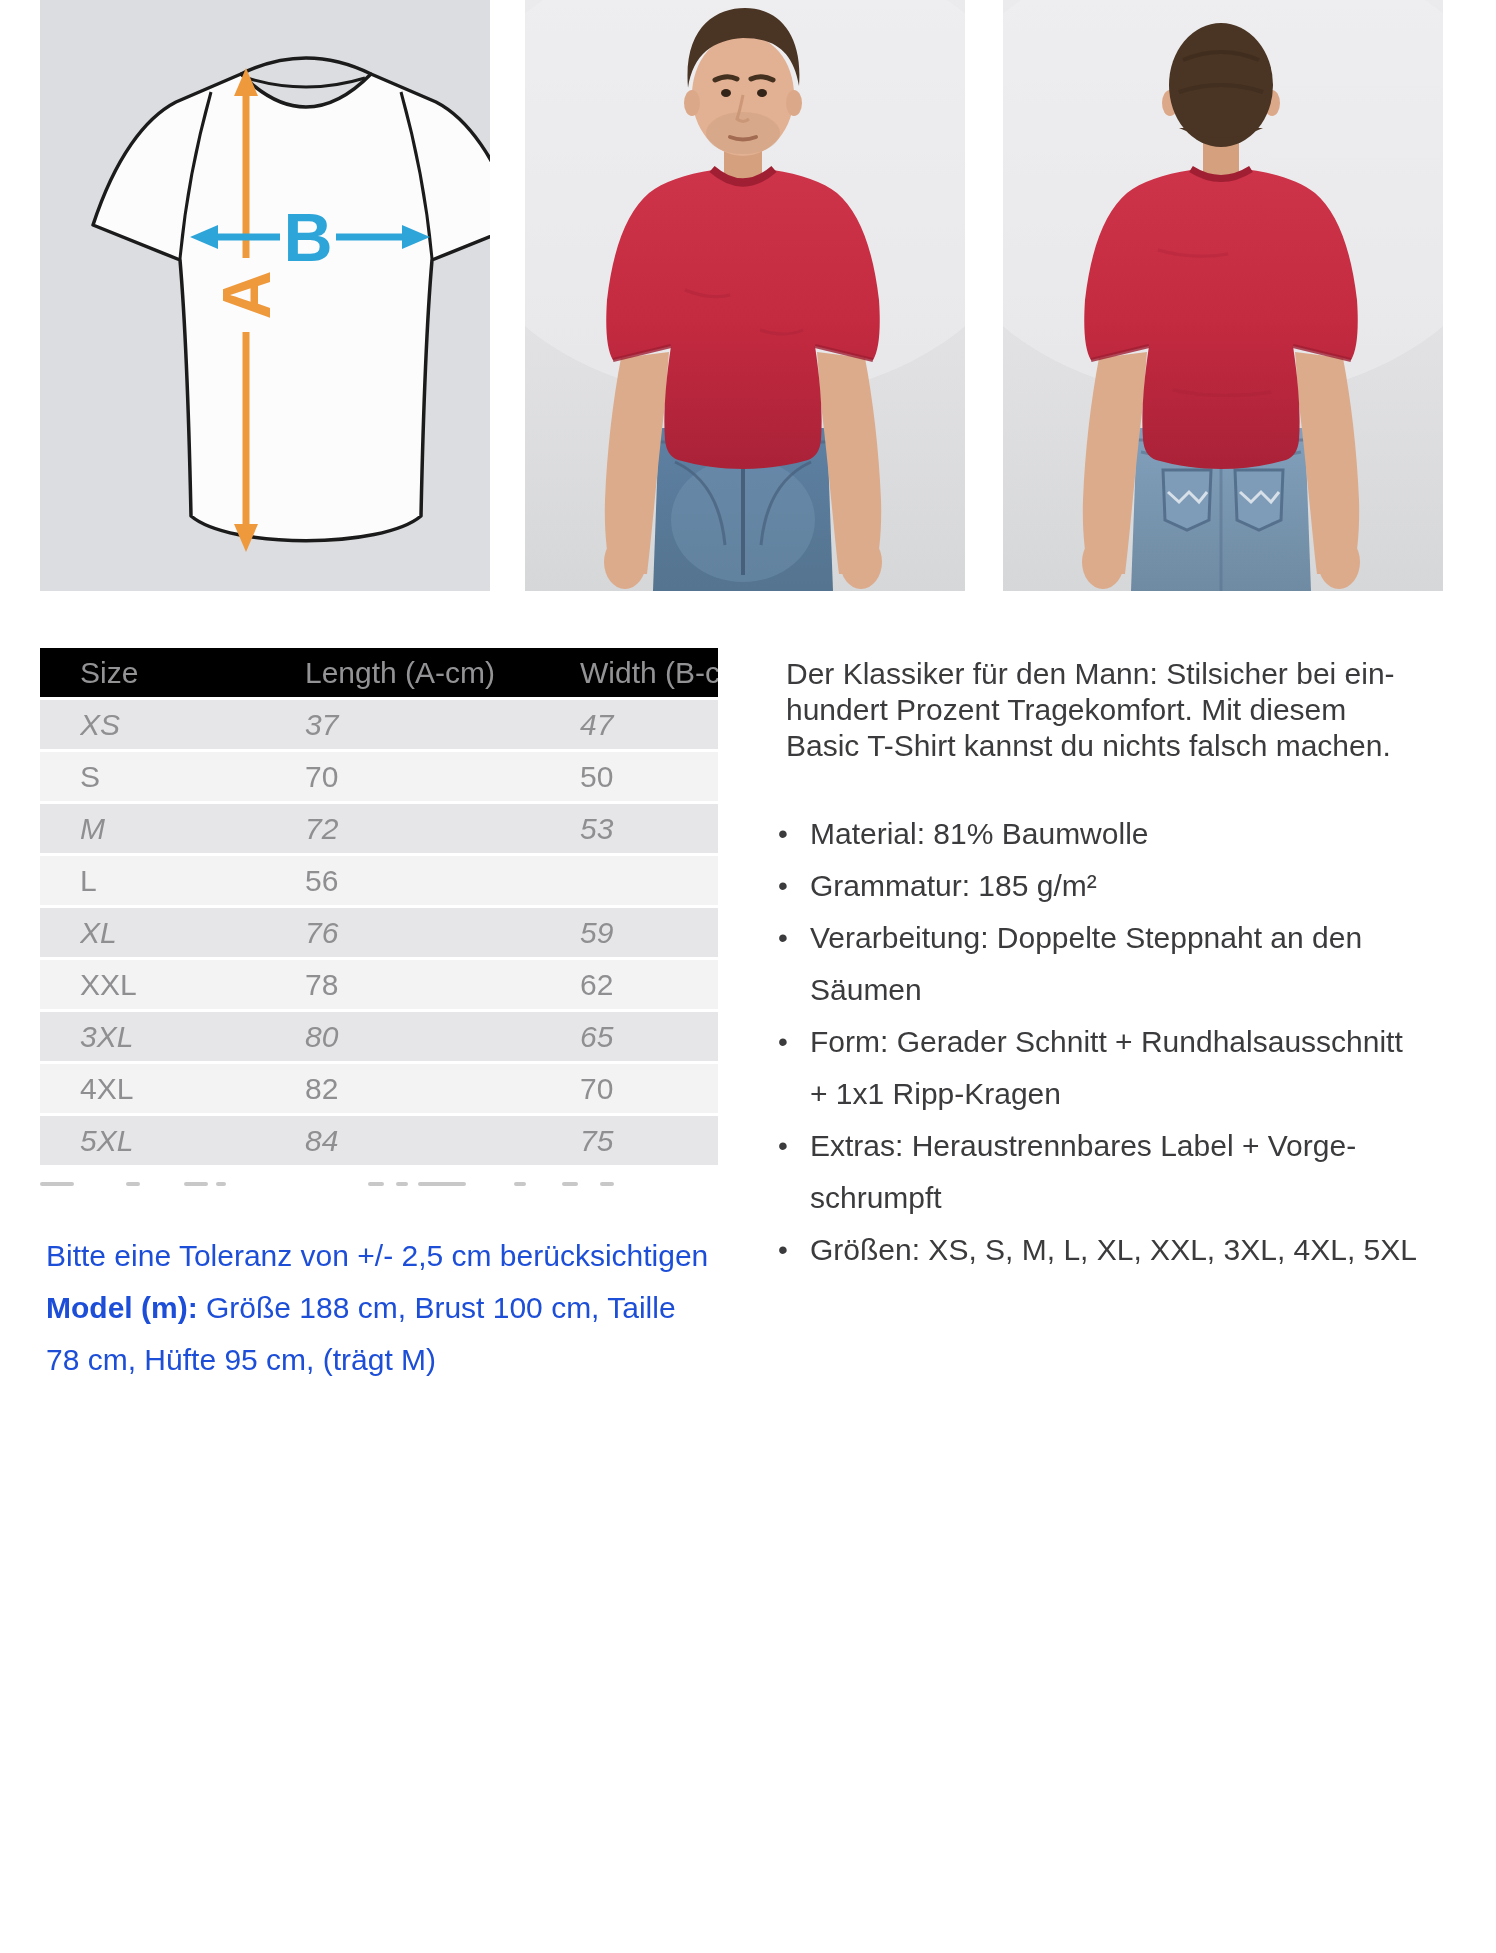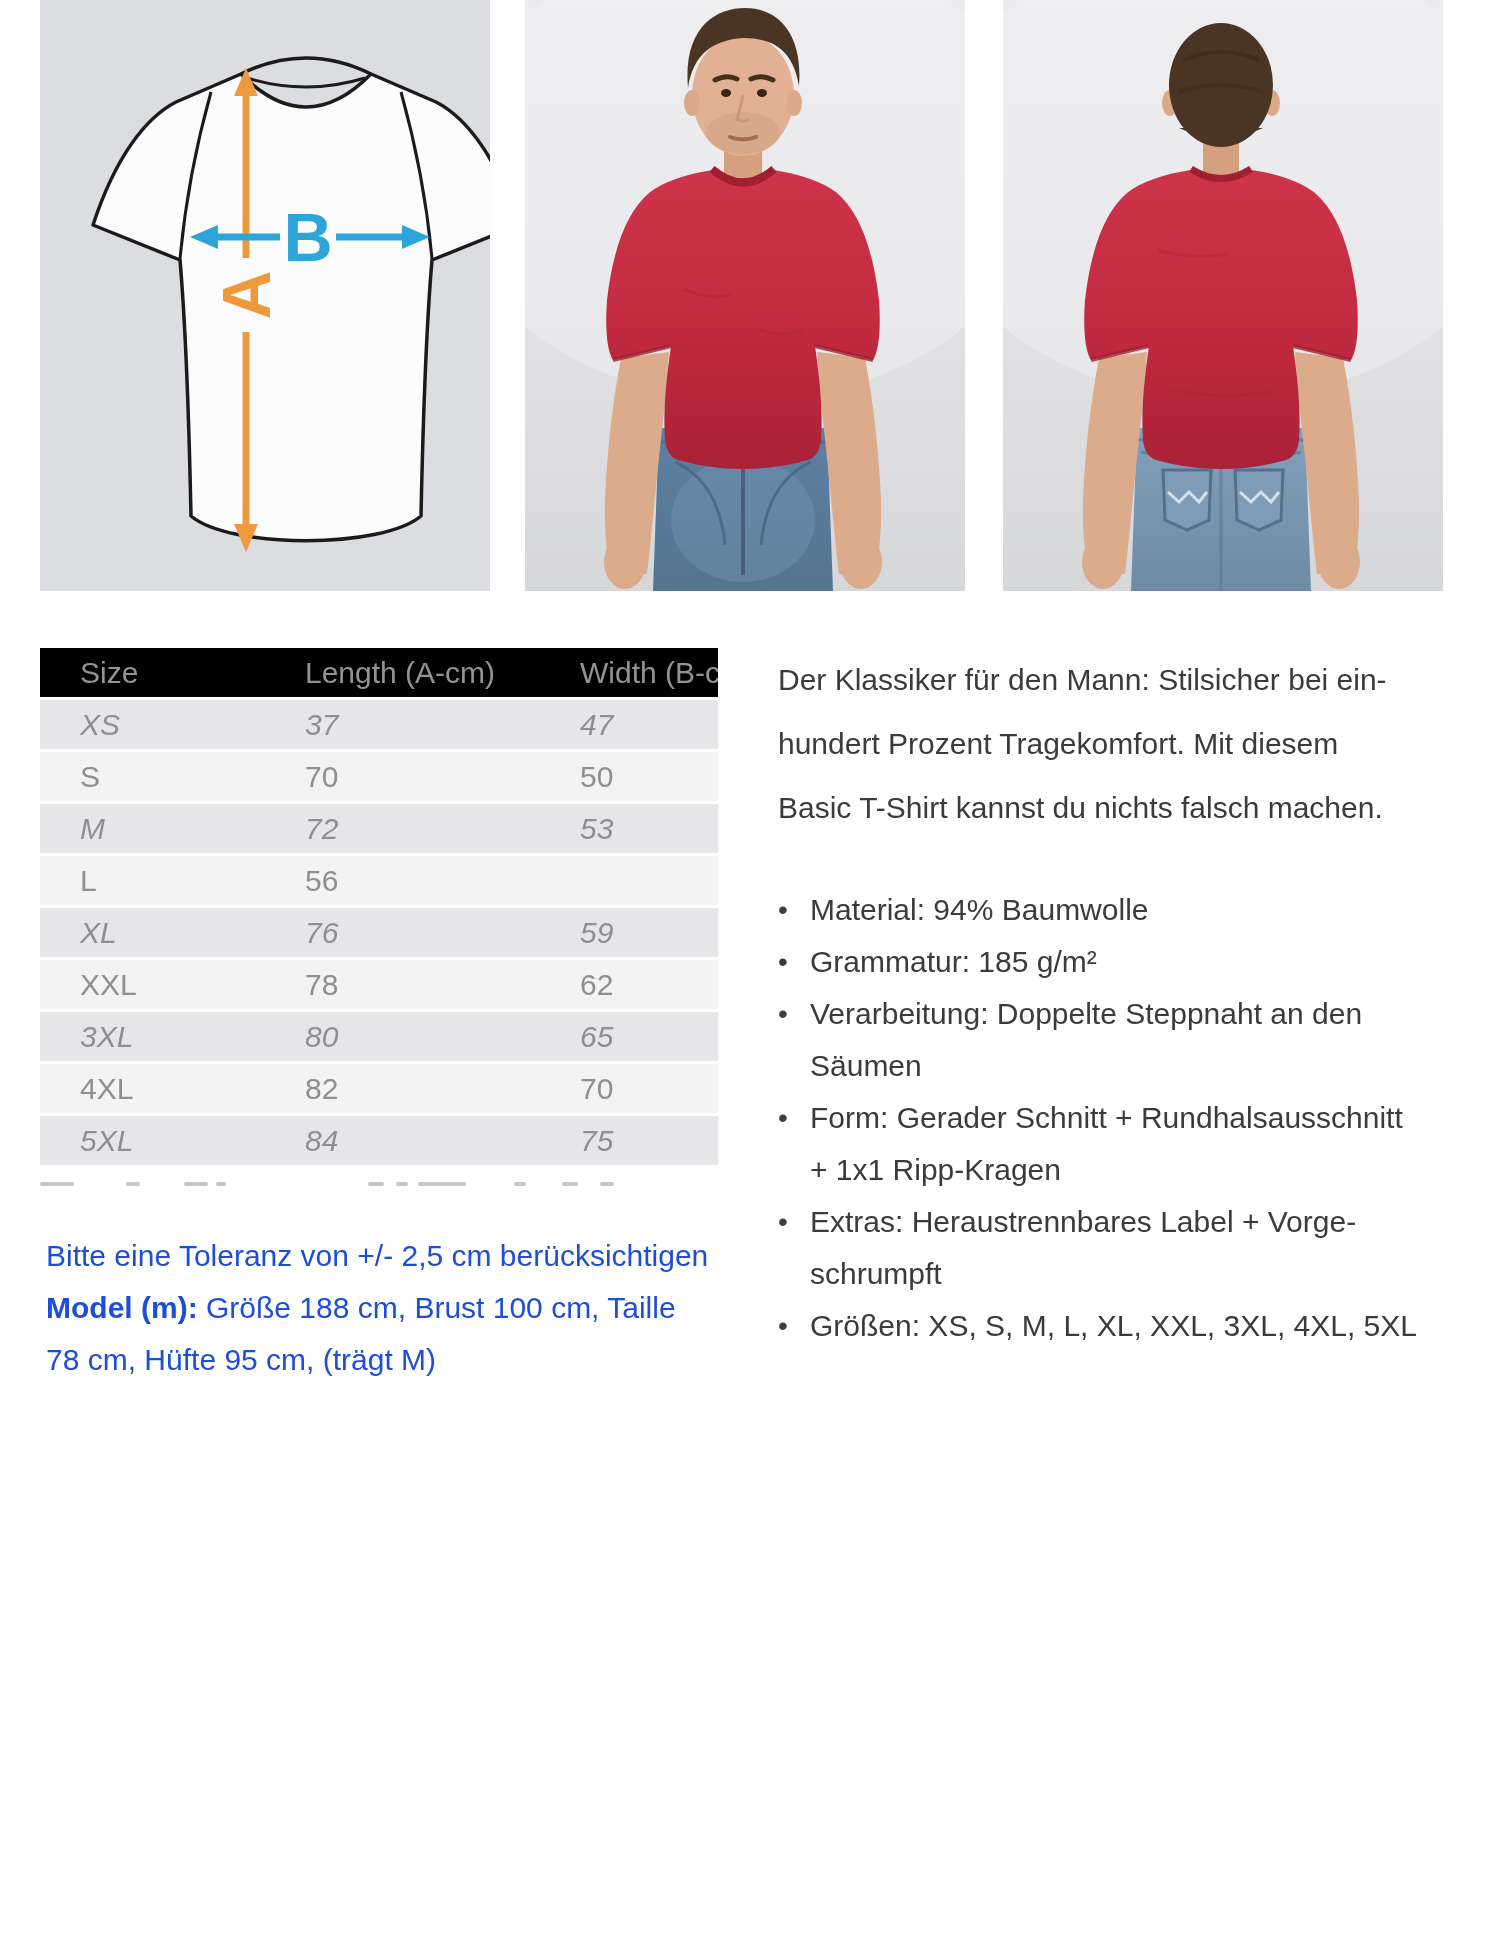--- a/index.html
+++ b/index.html
@@ -32,21 +32,21 @@
 
   
   .footnote{position:absolute;left:46px;top:1230px;width:690px;
     font-size:30px;line-height:52px;color:#1d4ed8;}
   .footnote p{margin:0;}
   .footnote b{font-weight:bold;}
   .model-details{white-space:pre-line;}
 
   
   .description{position:absolute;left:778px;top:648px;width:715px;color:#3b3b3d;font-size:30px;}
-  .description .intro{margin:0;line-height:64px;white-space:pre-line;}
+  .description .intro{margin:8px;line-height:36px;white-space:pre-line;}
   ul.features{list-style:none;margin:44px 0 0 0;padding:0;}
   ul.features li{display:flex;line-height:52px;}
   .marker{flex:0 0 32px;width:32px;font-size:28px;}
   .btext{white-space:pre-line;}
 </style>
 </head>
 <body>
 
 <div class="page">
 
@@ -293,21 +293,21 @@
     </p>
   </div>
 
   <div class="description">
     <p class="intro">Der Klassiker für den Mann: Stilsicher bei ein-
 hundert Prozent Tragekomfort. Mit diesem
 Basic T-Shirt kannst du nichts falsch machen.</p>
     <ul class="features">
       <li>
         <span class="marker">•</span>
-        <span class="btext">Material: 94% Baumwolle</span>
+        <span class="btext">Material: 81% Baumwolle</span>
       </li>
       <li>
         <span class="marker">•</span>
         <span class="btext">Grammatur: 185 g/m²</span>
       </li>
       <li>
         <span class="marker">•</span>
         <span class="btext">Verarbeitung: Doppelte Steppnaht an den
 Säumen</span>
       </li>

